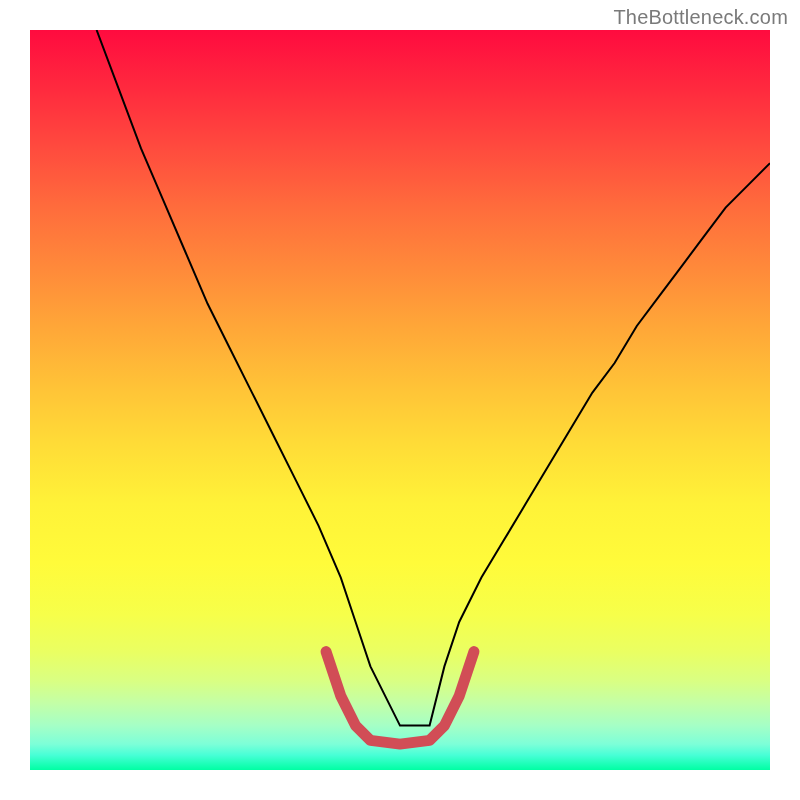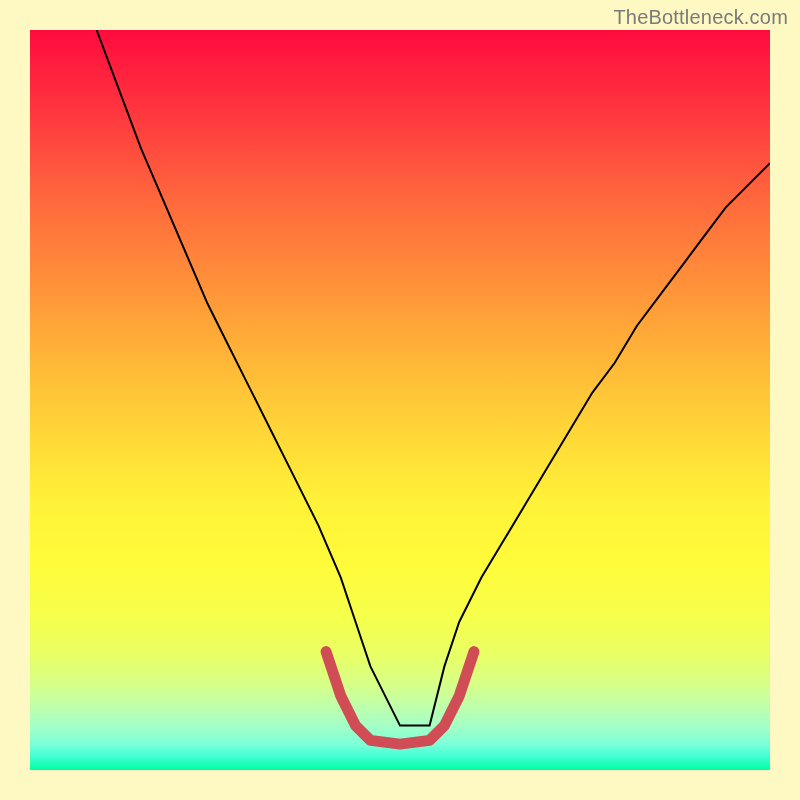--- a/index.html
+++ b/index.html
@@ -8,21 +8,21 @@
     width: 800px;
     height: 800px;
     background: #000;
     overflow: hidden;
     font-family: Arial, Helvetica, sans-serif;
   }
   .frame {
     position: relative;
     width: 800px;
     height: 800px;
-    background: #fef9c3;
+    background: #ffffff;
   }
   .plot-area {
     position: absolute;
     left: 30px;
     top: 30px;
     width: 740px;
     height: 740px;
     background: linear-gradient(to bottom,
       #ff0b3f 0%,
       #ff2a3e 8%,

